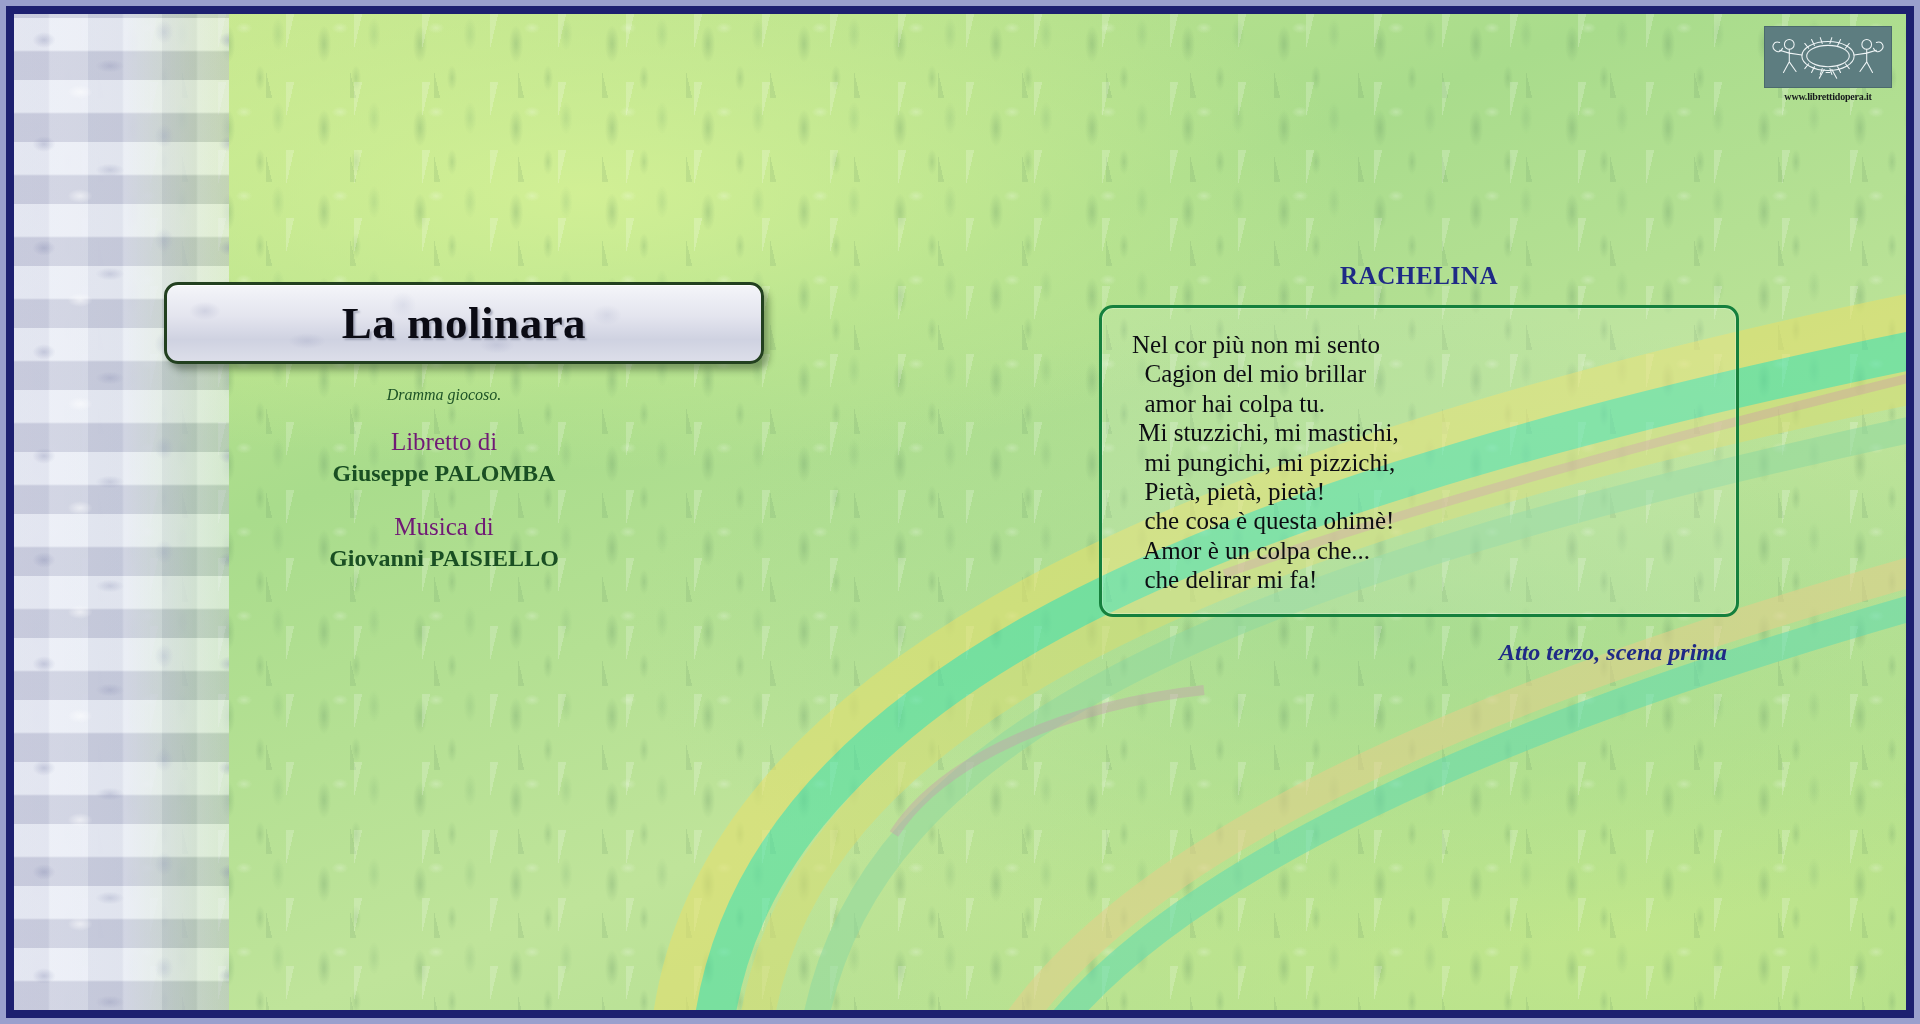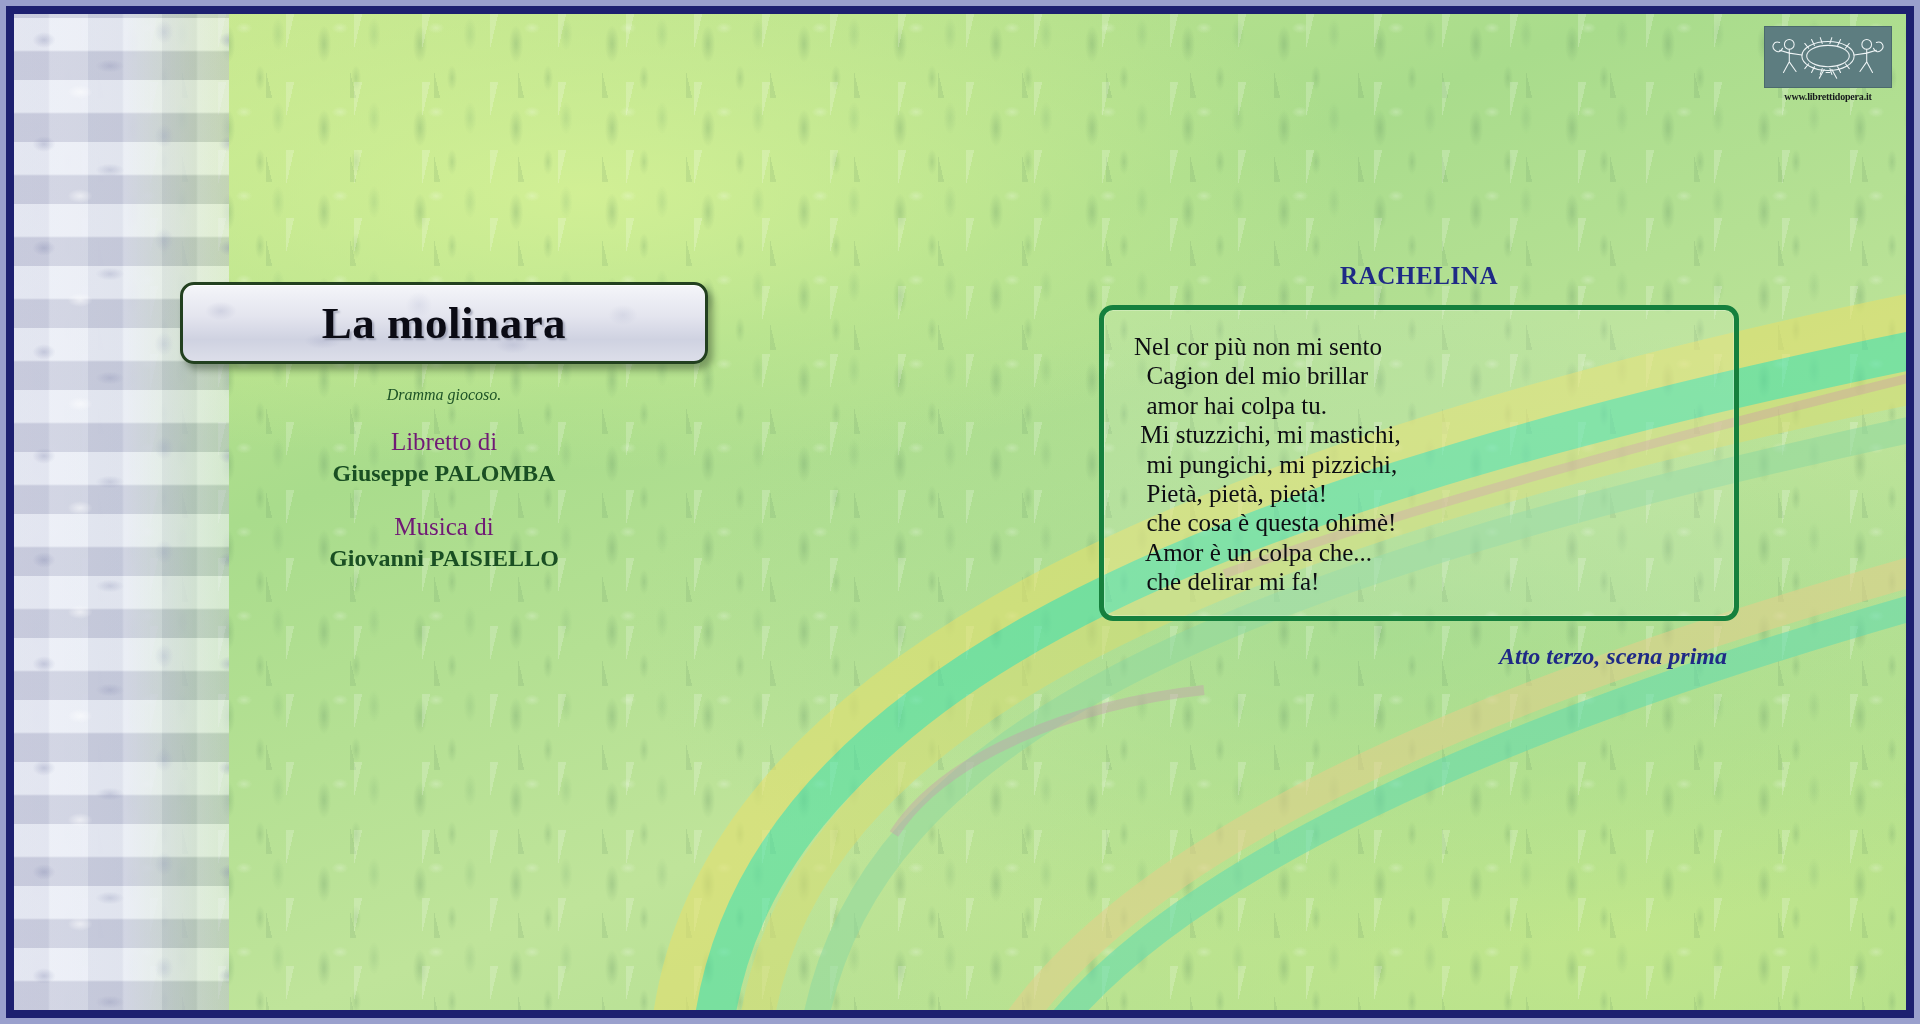--- a/index.html
+++ b/index.html
@@ -124,21 +124,21 @@
     position: absolute;
     left: 150px;
     top: 268px;
     width: 560px;
     z-index: 5;
     text-align: center;
   }
 
   #title-plate {
     position: relative;
-    width: 528px;
+    width: 600px;
     height: 82px;
     margin: 0 auto;
     border: 3px solid #22401f;
     border-radius: 14px;
     background: linear-gradient(180deg, #f4f5f9 0%, #e3e4ee 42%, #cfd2e1 72%, #dcdee9 100%);
     box-shadow: 5px 6px 7px rgba(20,40,20,.38), inset 0 1px 0 rgba(255,255,255,.95);
     display: flex;
     align-items: center;
     justify-content: center;
     overflow: hidden;
@@ -194,21 +194,21 @@
   }
   #character-name {
     text-align: center;
     font-size: 25px;
     font-weight: bold;
     color: #1f2a86;
     letter-spacing: .6px;
     margin-bottom: 15px;
   }
   #aria-box {
-    border: 5px solid #15803d;
+    border: 3px solid #15803d;
     border-radius: 14px;
     padding: 22px 30px 20px;
     background: rgba(255,255,255,.10);
     box-shadow: inset 0 0 0 1px rgba(255,255,255,.25);
   }
   .aria-line {
     font-size: 25px;
     color: #0d0d12;
     line-height: 1.175;
     white-space: pre;

